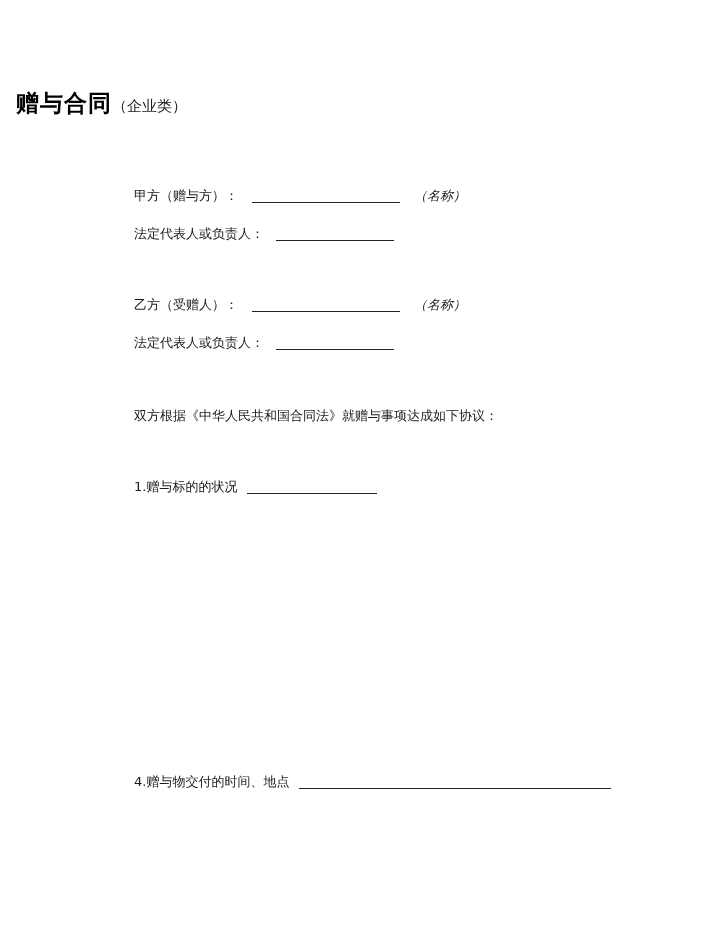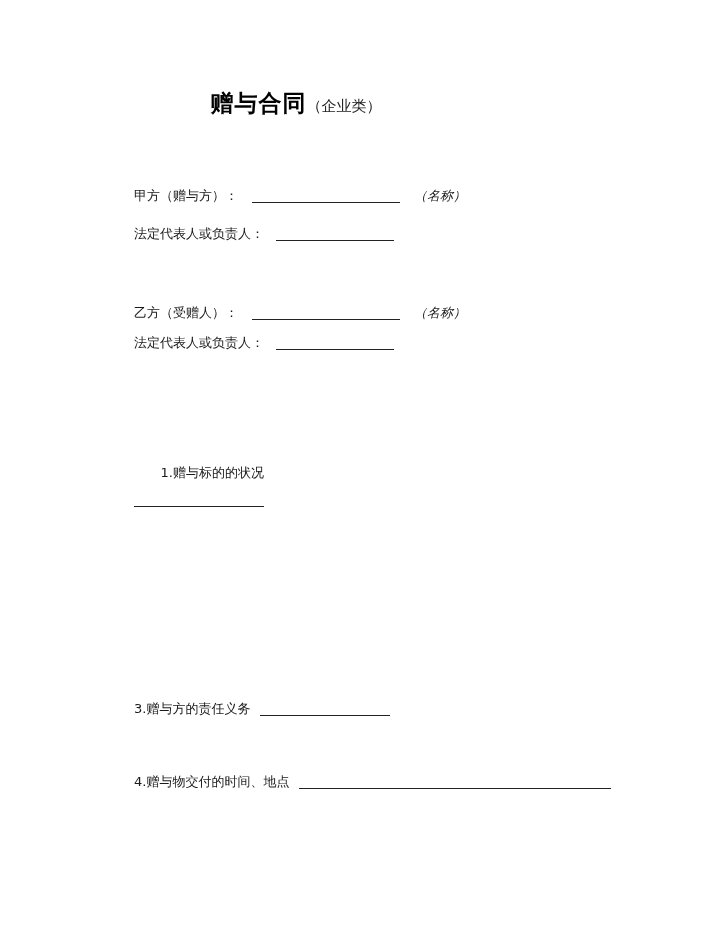--- a/index.html
+++ b/index.html
@@ -18,23 +18,22 @@
     .page {
       position: absolute;
       left: 0; top: 0;
       width: 720px;
       height: 931px;
       background: #ffffff;
     }
     .title {
       position: absolute;
       top: 88px;
-      left: 8px;
+      left: 16px;
       width: 576px;
-      text-align: center;
       white-space: nowrap;
     }
     .title-main {
       font-size: 23px;
       font-weight: bold;
       color: #000;
       letter-spacing: 1px;
     }
     .title-sub {
       font-size: 15px;
@@ -74,40 +73,39 @@
   <div class="line" style="top:187px;">
     <span>甲方（赠与方）：</span>
     <span class="blank" style="width:148px;margin-left:4px;"></span>
     <span class="suffix">（名称）</span>
   </div>
   <div class="line" style="top:225px;">
     <span>法定代表人或负责人：</span>
     <span class="blank" style="width:118px;margin-left:2px;"></span>
   </div>
 
-  <div class="line" style="top:304px;">
+  <div class="line" style="top:296px;">
     <span>乙方（受赠人）：</span>
     <span class="blank" style="width:148px;margin-left:4px;"></span>
     <span class="suffix">（名称）</span>
   </div>
   <div class="line" style="top:334px;">
     <span>法定代表人或负责人：</span>
     <span class="blank" style="width:118px;margin-left:2px;"></span>
   </div>
 
+  <div class="line" style="top:407px;">
+    <span>双方根据《中华人民共和国合同法》就赠与事项达成如下协议：</span>
+  </div>
 
-  <div class="line" style="top:464px;flex-direction:column;">
+  <div class="line" style="top:478px;">
     <span>1.赠与标的的状况</span>
     <span class="blank" style="width:130px;"></span>
   </div>
 
 
-  <div class="line" style="top:700px;">
-    <span>3.赠与方的责任义务</span>
-    <span class="blank" style="width:130px;"></span>
-  </div>
 
   <div class="line" style="top:773px;">
     <span>4.赠与物交付的时间、地点</span>
     <span class="blank" style="width:312px;"></span>
   </div>
 
 </div>
 
 </body></html>

